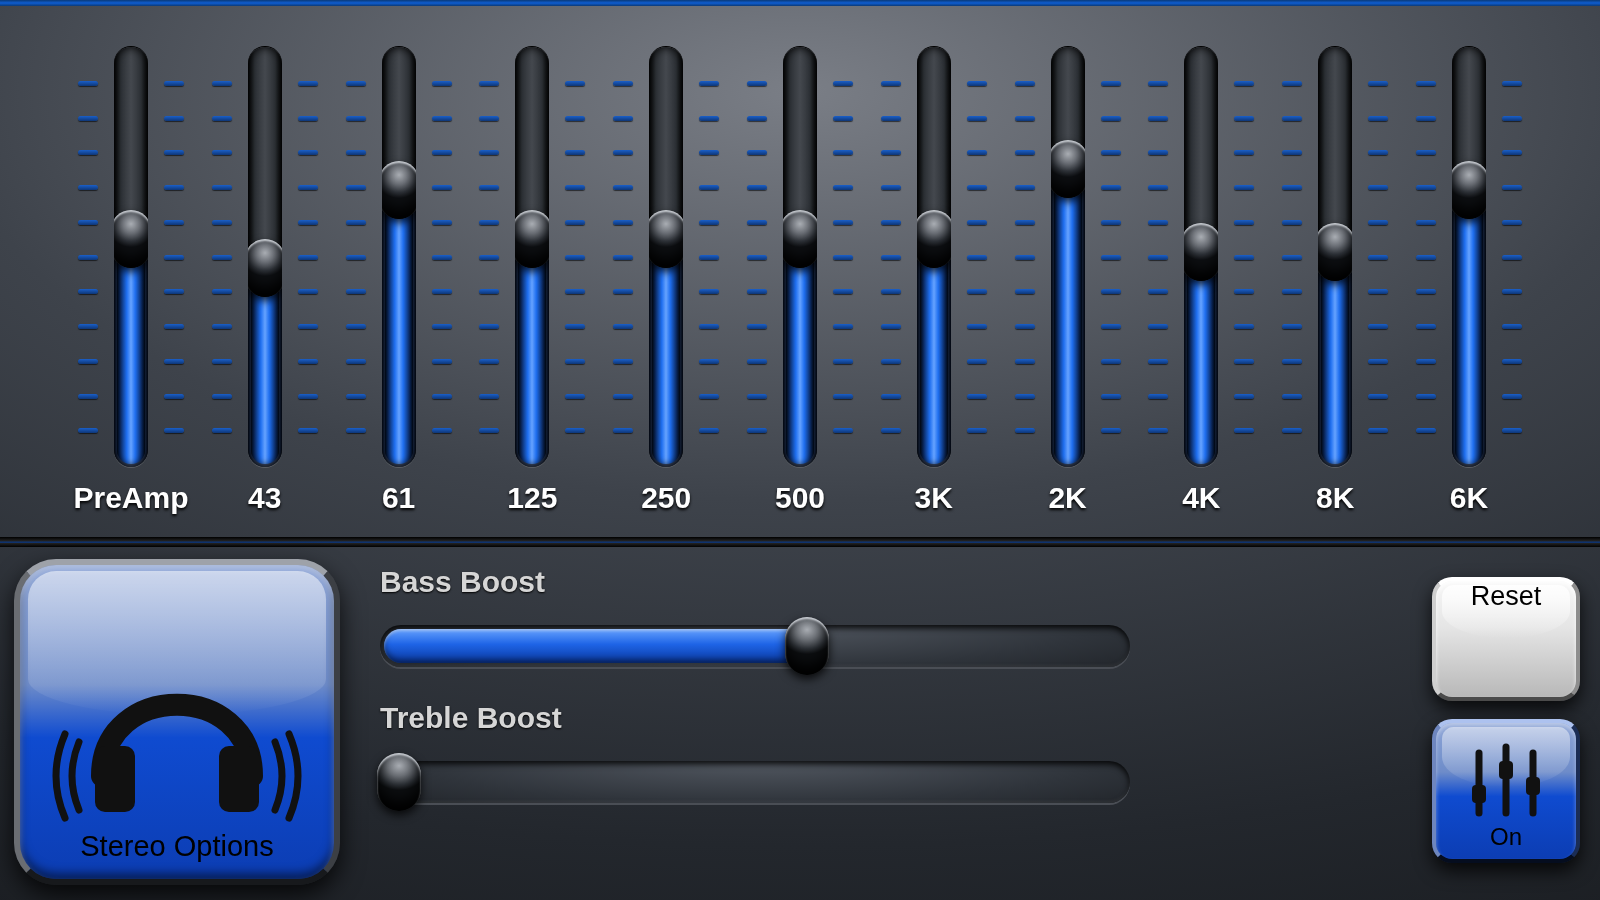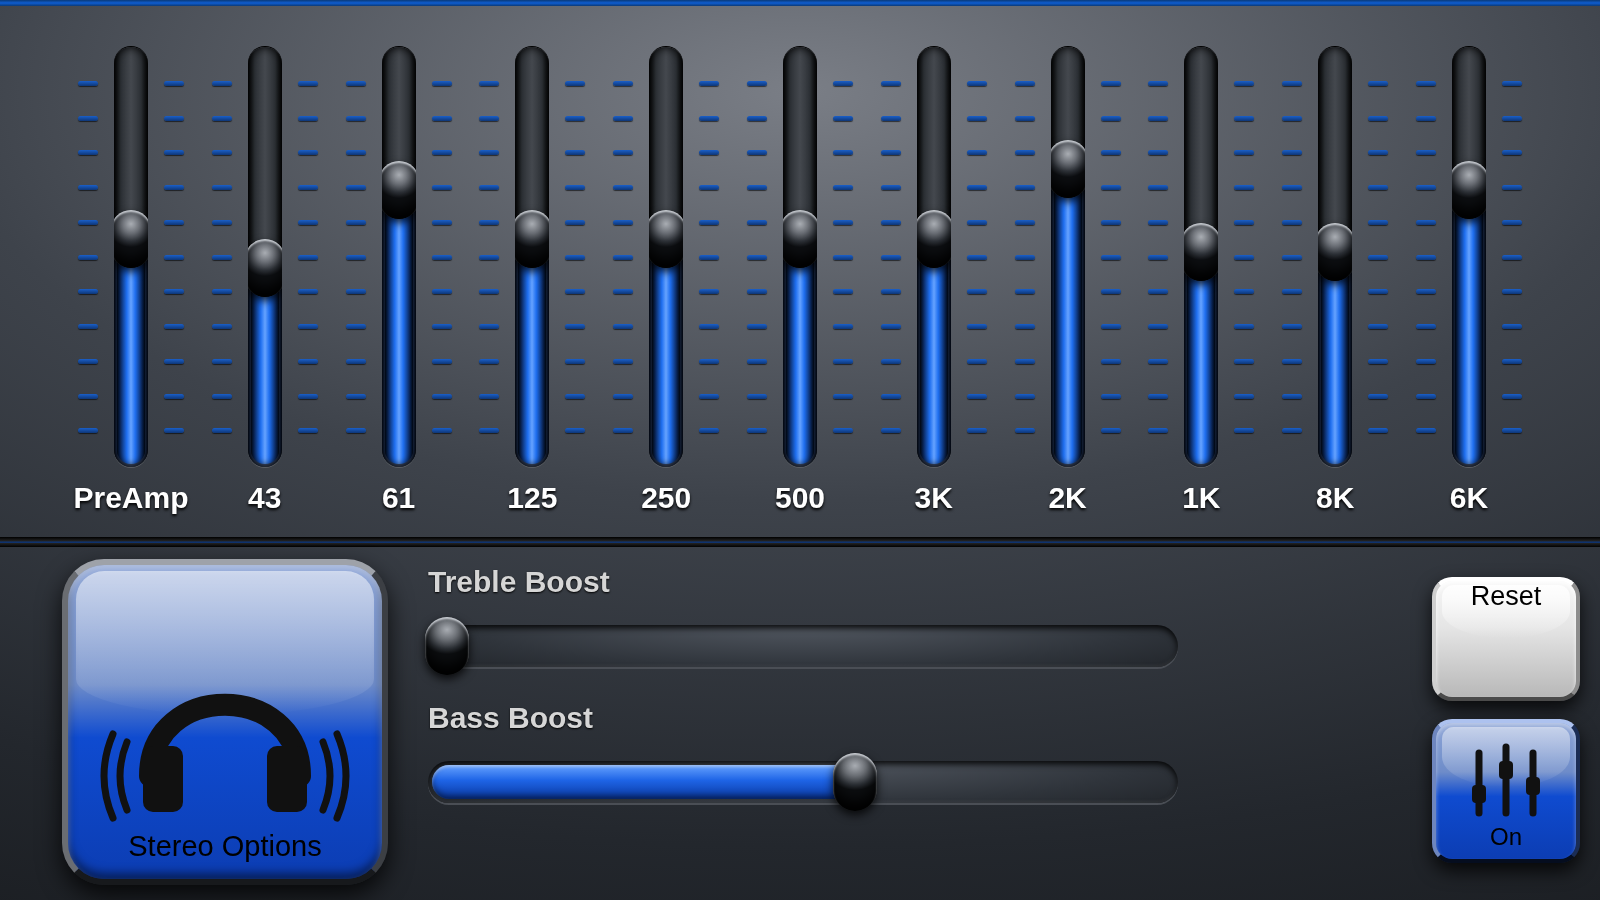--- a/index.html
+++ b/index.html
@@ -119,21 +119,20 @@
       linear-gradient(#8fa6d7 0%, #6e8cc9 38%, #0f4bd0 55%, #0c3db3 100%);
     border: 6px solid;
     border-color: #9ea2a9 #3c3f44 #17191c #6a6d72;
     box-shadow: 0 10px 25px rgba(0,0,0,.8), inset 0 4px 6px rgba(255,255,255,.35), inset 0 -6px 10px rgba(0,0,0,.5);
     display:flex;
     flex-direction: column;
     align-items: center;
     justify-content: flex-end;
     padding-bottom: 16px;
     overflow:hidden;
-    margin-left:48px;
   }
   .stereo-btn::before{
     content:"";
     position:absolute;
     top:6px; left:8px; right:8px; height:46%;
     border-radius: 34px 34px 60% 60% / 34px 34px 30% 30%;
     background: linear-gradient(rgba(255,255,255,.55), rgba(255,255,255,0));
     pointer-events:none;
   }
   .stereo-label {
@@ -545,21 +544,21 @@
             <div class="tick"></div>
             <div class="tick"></div>
             <div class="tick"></div>
             <div class="tick"></div>
           </div>
           <div class="track">
             <div class="fill" style="height: 215.28px;"></div>
             <div class="thumb" style="bottom: 215.28px;"></div>
           </div>
         </div>
-        <div class="band-label">1K</div>
+        <div class="band-label">4K</div>
       </div>
       <div class="band">
         <div class="slider-box">
           <div class="ticks-l">
             <div class="tick"></div>
             <div class="tick"></div>
             <div class="tick"></div>
             <div class="tick"></div>
             <div class="tick"></div>
             <div class="tick"></div>
@@ -645,31 +644,31 @@
           <path d="M228 116 Q242 150 228 184"></path>
           <path d="M242 108 Q260 150 242 192"></path>
         </g>
       </svg>
     </div>
     <div class="stereo-label">Stereo Options</div>
   </div>
 
   <div class="boosts">
     <div class="boost">
+      <div class="boost-title">Bass Boost</div>
+      <div class="h-track">
+        <div class="h-fill" id="bass-fill" style="width: 422.94px;"></div>
+        <div class="h-thumb" id="bass-thumb" style="left: 426.94px;"></div>
+      </div>
+    </div>
+    <div class="boost">
       <div class="boost-title">Treble Boost</div>
       <div class="h-track">
         <div class="h-fill" id="treble-fill" style="width: 14.84px;"></div>
         <div class="h-thumb" id="treble-thumb" style="left: 18.84px;"></div>
-      </div>
-    </div>
-    <div class="boost">
-      <div class="boost-title">Bass Boost</div>
-      <div class="h-track">
-        <div class="h-fill" id="bass-fill" style="width: 422.94px;"></div>
-        <div class="h-thumb" id="bass-thumb" style="left: 426.94px;"></div>
       </div>
     </div>
   </div>
 
   <div class="side-buttons">
     <div class="btn-reset">
       <span style="position:relative">Reset</span>
     </div>
     <div class="btn-on">
       <div class="eq-icon">

